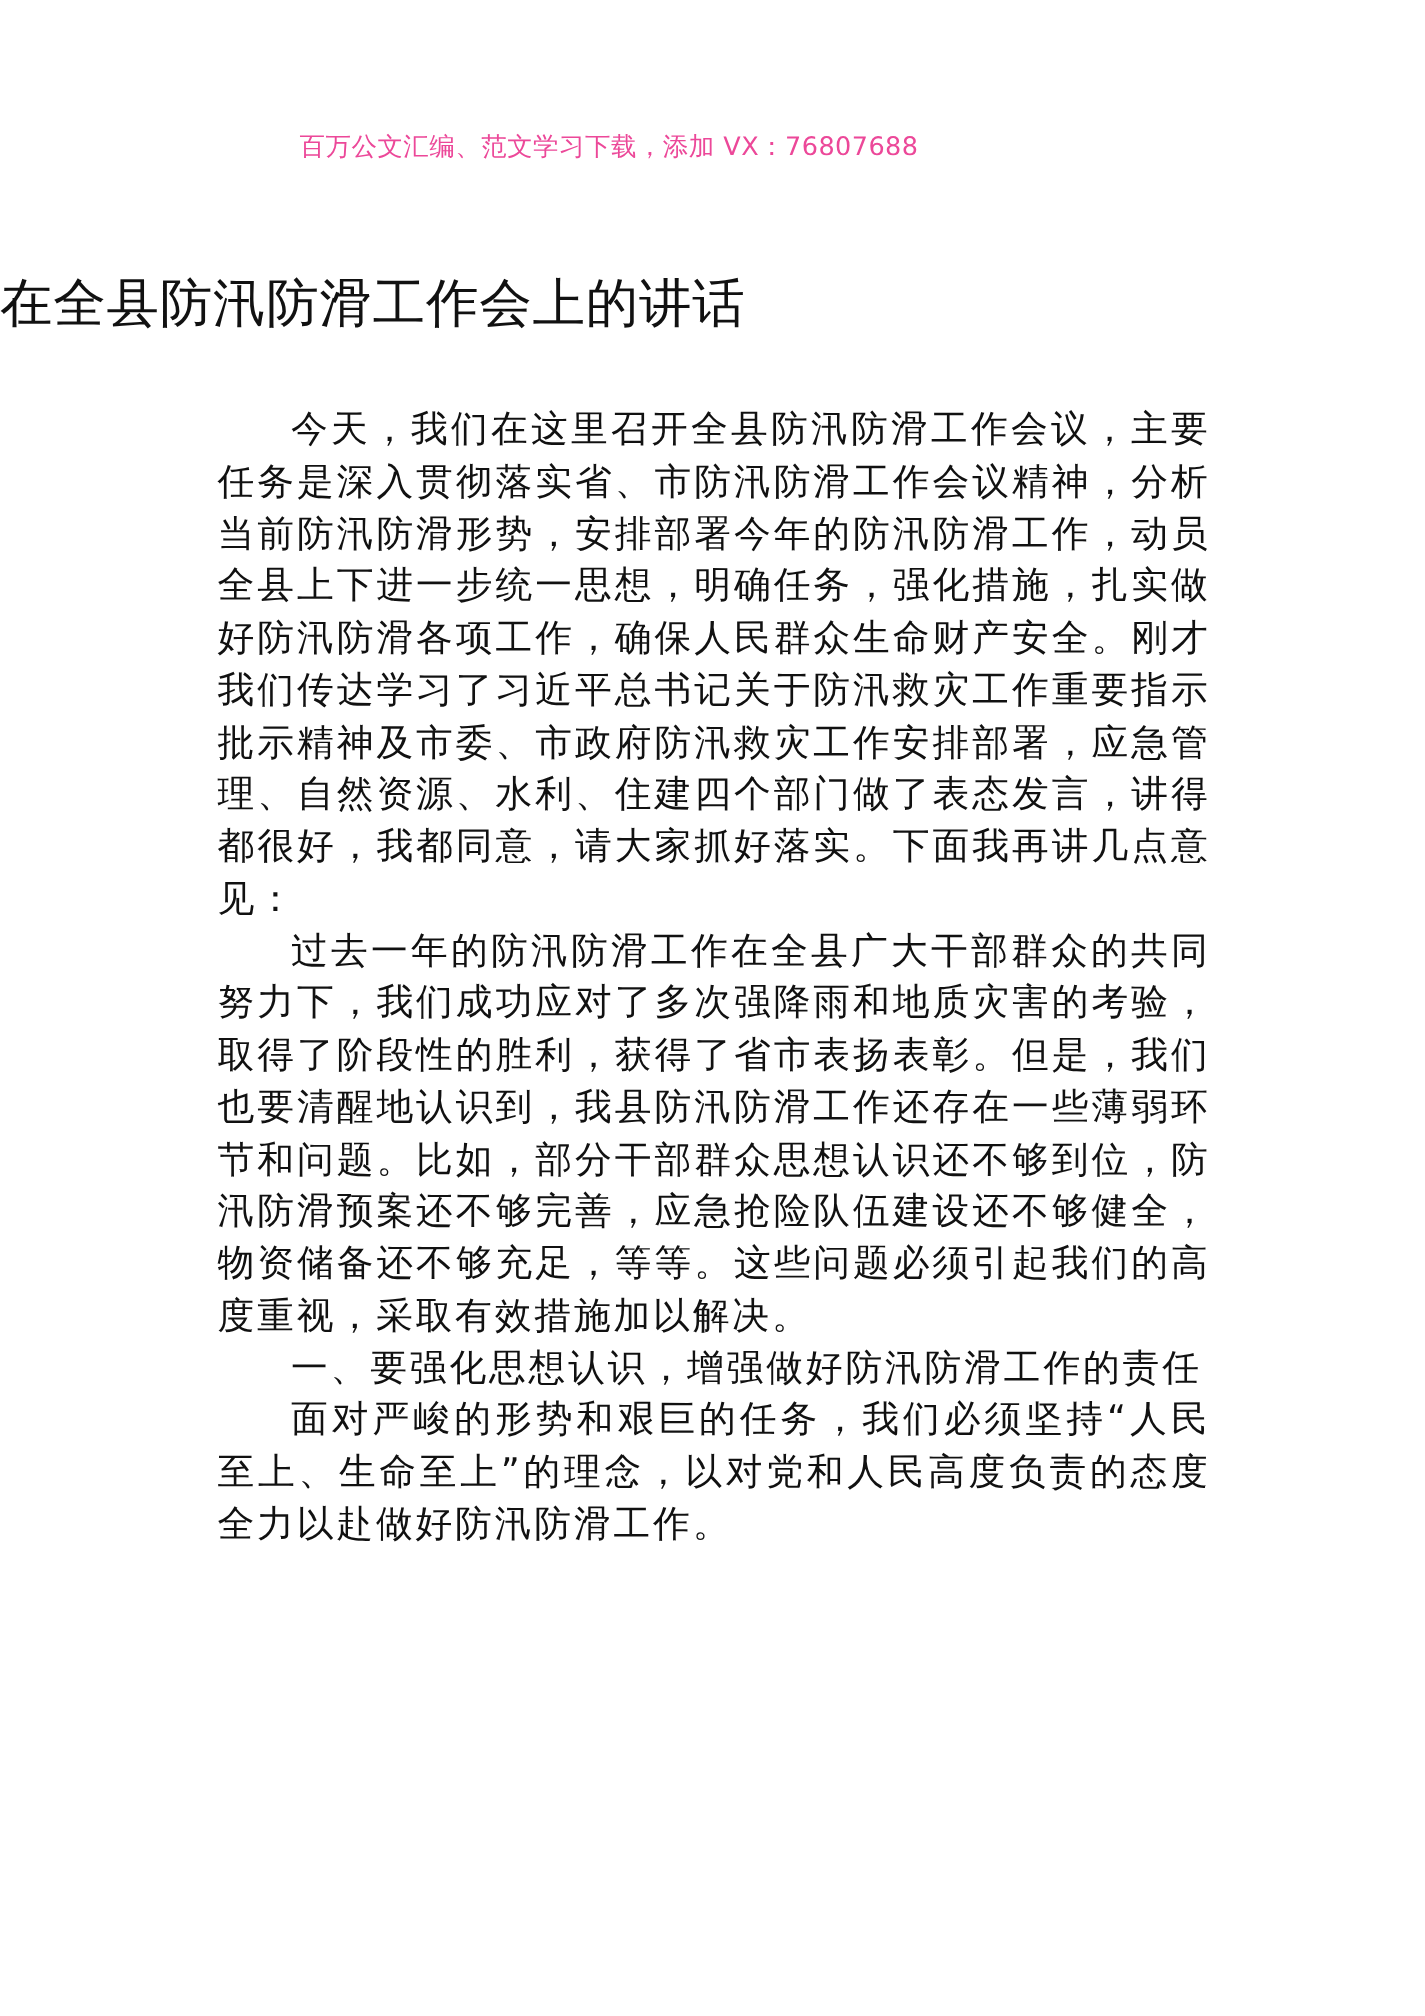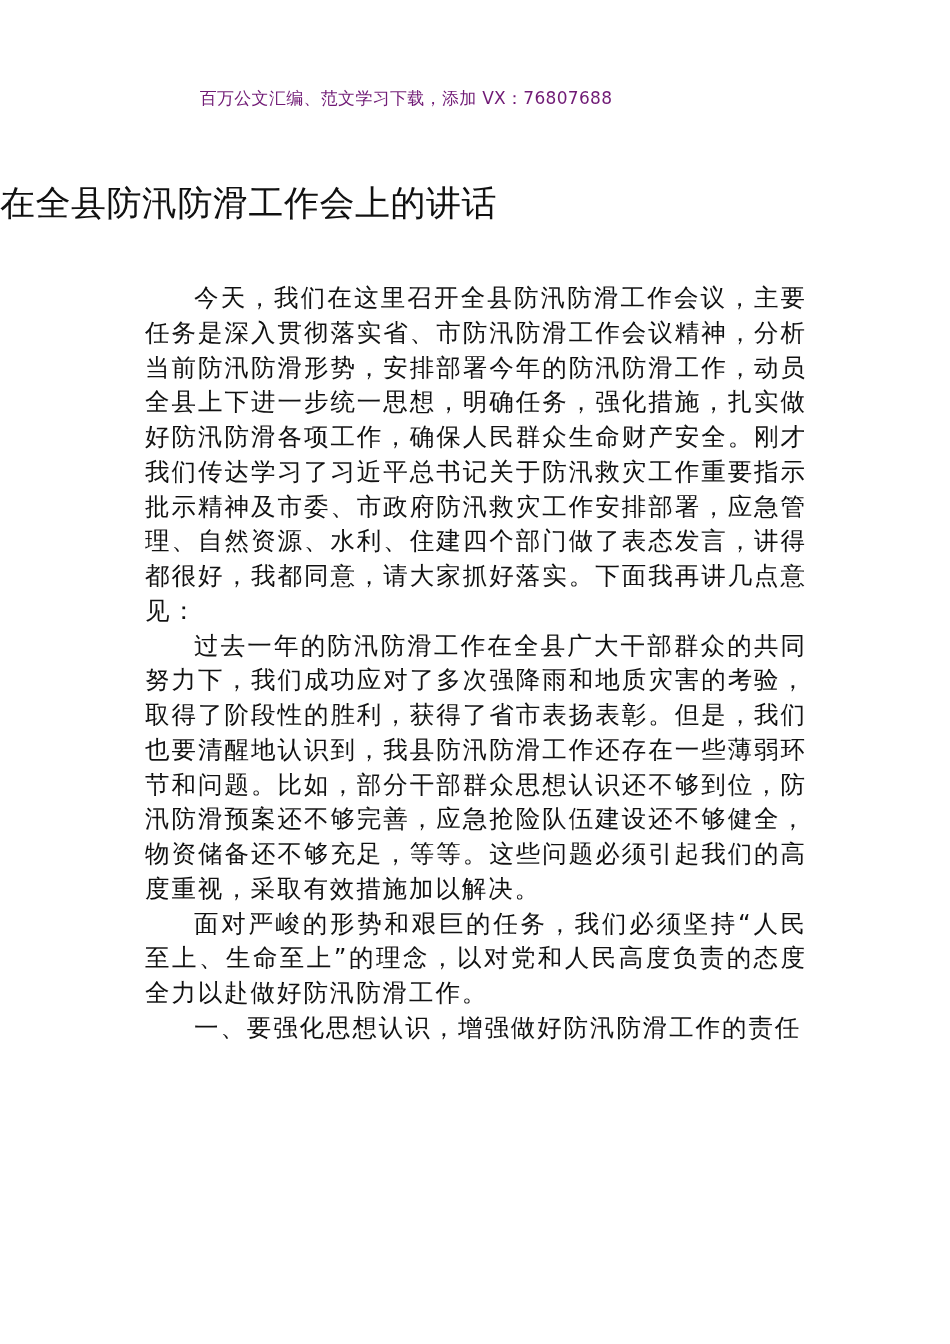--- a/index.html
+++ b/index.html
@@ -16,40 +16,39 @@
       color: #111111;
     }
     .header-note {
       position: absolute;
       top: 85px;
       left: 0;
       width: 812px;
       text-align: center;
       font-size: 17px;
       line-height: 26px;
-      color: #701a75;
+      color: #ec4899;
       letter-spacing: 0.3px;
     }
     .doc-title {
       position: absolute;
       top: 180px;
       left: 0;
       width: 950px;
       text-align: left;
       font-size: 35px;
       line-height: 46px;
       color: #111111;
       letter-spacing: 0.5px;
     }
     .body-text {
       position: absolute;
       top: 269px;
       left: 145px;
       width: 662px;
-      margin-top: 12px;
     }
     .para {
       margin: 0;
       font-size: 24.5px;
       line-height: 34.75px;
       text-indent: 2em;
       text-align: justify;
       letter-spacing: 1.9px;
       word-break: break-all;
     }
@@ -60,15 +59,15 @@
 </head>
 <body>
 
 <div class="header-note">百万公文汇编、范文学习下载，添加 VX：76807688</div>
 
 <div class="doc-title">在全县防汛防滑工作会上的讲话</div>
 
 <div class="body-text">
   <p class="para">今天，我们在这里召开全县防汛防滑工作会议，主要任务是深入贯彻落实省、市防汛防滑工作会议精神，分析当前防汛防滑形势，安排部署今年的防汛防滑工作，动员全县上下进一步统一思想，明确任务，强化措施，扎实做好防汛防滑各项工作，确保人民群众生命财产安全。刚才我们传达学习了习近平总书记关于防汛救灾工作重要指示批示精神及市委、市政府防汛救灾工作安排部署，应急管理、自然资源、水利、住建四个部门做了表态发言，讲得都很好，我都同意，请大家抓好落实。下面我再讲几点意见：</p>
   <p class="para">过去一年的防汛防滑工作在全县广大干部群众的共同努力下，我们成功应对了多次强降雨和地质灾害的考验，取得了阶段性的胜利，获得了省市表扬表彰。但是，我们也要清醒地认识到，我县防汛防滑工作还存在一些薄弱环节和问题。比如，部分干部群众思想认识还不够到位，防汛防滑预案还不够完善，应急抢险队伍建设还不够健全，物资储备还不够充足，等等。这些问题必须引起我们的高度重视，采取有效措施加以解决。</p>
+  <p class="para heading">一、要强化思想认识，增强做好防汛防滑工作的责任</p>
   <p class="para">面对严峻的形势和艰巨的任务，我们必须坚持“人民至上、生命至上”的理念，以对党和人民高度负责的态度全力以赴做好防汛防滑工作。</p>
-  <p class="para heading">一、要强化思想认识，增强做好防汛防滑工作的责任</p>
 </div>
 
 </body></html>

